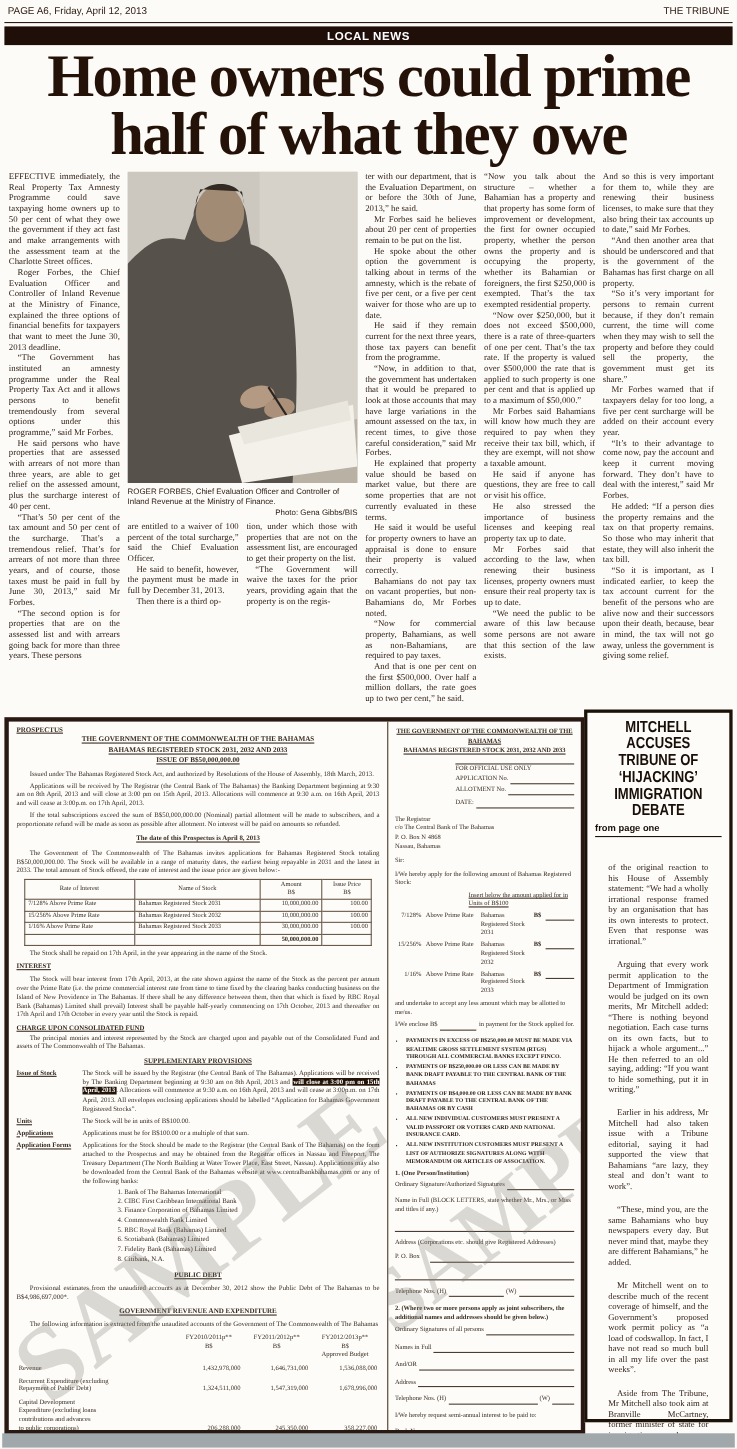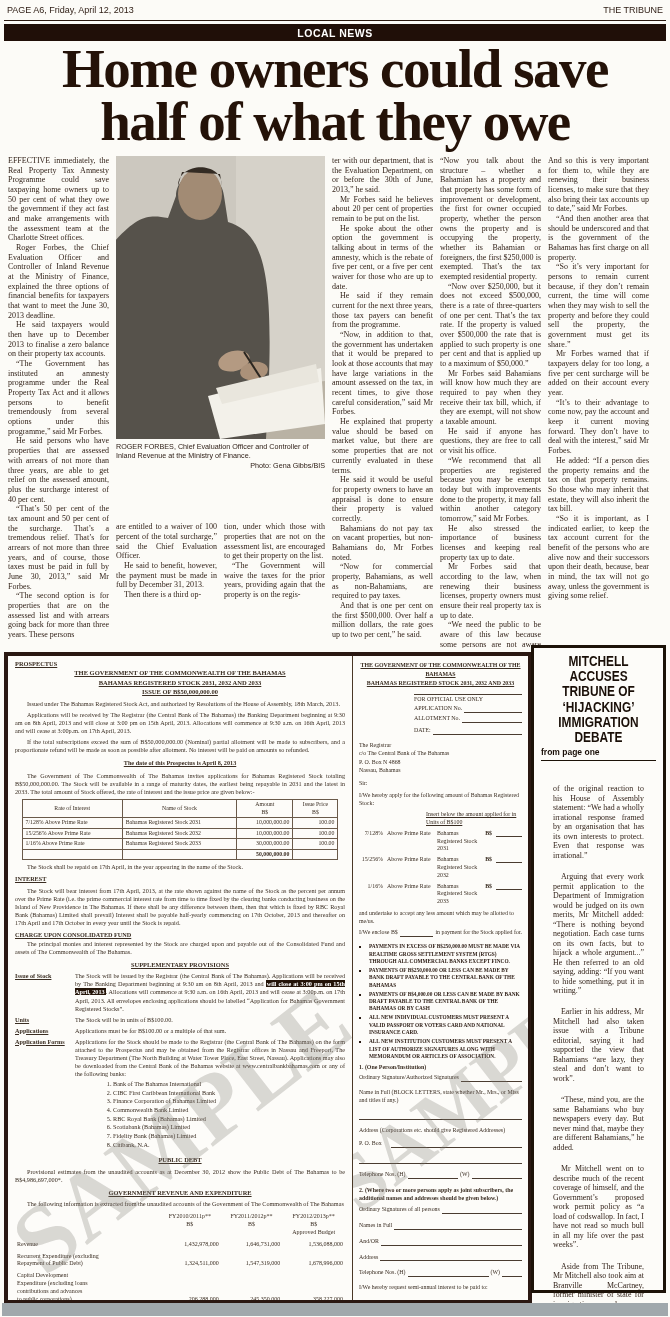--- a/index.html
+++ b/index.html
@@ -16,21 +16,21 @@
         font:700 55px/53px "Liberation Serif",serif;color:#241208;letter-spacing:-1.5px;}
   
   .article{position:absolute;top:156px;left:8px;right:8px;height:492px;display:flex;gap:7px;overflow:hidden;}
   .acol{width:101px;flex:0 0 101px;overflow:hidden;text-align:justify;font-size:8px;line-height:1.21;}
   .acol p{margin:0;text-indent:8px;}
   .acol p:first-child{text-indent:0;}
   .photo-block{width:209px;flex:0 0 209px;display:flex;flex-direction:column;}
   .photo{height:283px;position:relative;background:#cbc7be;overflow:hidden;flex:0 0 283px;}
   .caption{font:400 7.2px/1.3 "Liberation Sans",sans-serif;color:#2a1a12;margin:3px 0 4px;}
   .caption b{font-weight:400;}
-  .subcols{flex:1;display:flex;gap:7px;overflow:hidden;align-items:center;}
+  .subcols{flex:1;display:flex;gap:7px;overflow:hidden;}
   .subcols .acol{flex:1;width:auto;}
   
   .pbox{position:absolute;top:652px;left:4px;width:520px;height:644px;border:4px solid #2a1812;
         background:#fdfcf9;display:flex;font-size:6.2px;line-height:1.3;color:#3a2d22;}
   .pleft{width:330px;flex:0 0 330px;padding:4px 7px;position:relative;overflow:hidden;border-right:1.5px solid #4a3826;}
   .pright{flex:1;padding:5px 6px;position:relative;overflow:hidden;font-size:5.9px;line-height:1.32;}
   .plabel{font-weight:700;text-decoration:underline;font-size:6.4px;}
   .ptitle div{text-align:center;font-weight:700;text-decoration:underline;font-size:6.5px;line-height:1.45;}
   .ph{font-weight:700;text-decoration:underline;text-align:center;font-size:6.4px;margin:5px 0 2px;}
   .phl{font-weight:700;text-decoration:underline;font-size:6.2px;margin:4px 0 1px;}
@@ -88,29 +88,28 @@
 <div class="page">
 
   <div class="mast">
     <span>PAGE A6, Friday, April 12, 2013</span>
     <span>THE TRIBUNE</span>
   </div>
   <div class="mast-rule"></div>
   <div class="banner">LOCAL NEWS</div>
 
   <div class="headline">
-    <div>Home owners could save</div>
+    <div>Home owners could prime</div>
     <div>half of what they owe</div>
   </div>
 
   <div class="article">
     <div class="acol">
         <p>EFFECTIVE immediately, the Real Property Tax Amnesty Programme could save taxpaying home owners up to 50 per cent of what they owe the government if they act fast and make arrangements with the assessment team at the Charlotte Street offices.</p>
         <p>Roger Forbes, the Chief Evaluation Officer and Controller of Inland Revenue at the Ministry of Finance, explained the three options of financial benefits for taxpayers that want to meet the June 30, 2013 deadline.</p>
-        <p>He said taxpayers would then have up to December 2013 to finalise a zero balance on their property tax accounts.</p>
         <p>“The Government has instituted an amnesty programme under the Real Property Tax Act and it allows persons to benefit tremendously from several options under this programme,” said Mr Forbes.</p>
         <p>He said persons who have properties that are assessed with arrears of not more than three years, are able to get relief on the assessed amount, plus the surcharge interest of 40 per cent.</p>
         <p>“That’s 50 per cent of the tax amount and 50 per cent of the surcharge. That’s a tremendous relief. That’s for arrears of not more than three years, and of course, those taxes must be paid in full by June 30, 2013,” said Mr Forbes.</p>
         <p>“The second option is for properties that are on the assessed list and with arrears going back for more than three years. These persons</p>
       </div>
 
     <div class="photo-block">
       <div class="photo">
         <svg width="209" height="283" viewBox="0 0 209 283">
           <rect x="0" y="0" width="209" height="283" fill="#ccc8bf"></rect>
@@ -153,21 +152,20 @@
         <p>He said it would be useful for property owners to have an appraisal is done to ensure their property is valued correctly.</p>
         <p>Bahamians do not pay tax on vacant properties, but non-Bahamians do, Mr Forbes noted.</p>
         <p>“Now for commercial property, Bahamians, as well as non-Bahamians, are required to pay taxes.</p>
         <p>And that is one per cent on the first $500,000. Over half a million dollars, the rate goes up to two per cent,” he said.</p>
       </div>
     <div class="acol">
         <p>“Now you talk about the structure – whether a Bahamian has a property and that property has some form of improvement or development, the first for owner occupied property, whether the person owns the property and is occupying the property, whether its Bahamian or foreigners, the first $250,000 is exempted. That’s the tax exempted residential property.</p>
         <p>“Now over $250,000, but it does not exceed $500,000, there is a rate of three-quarters of one per cent. That’s the tax rate. If the property is valued over $500,000 the rate that is applied to such property is one per cent and that is applied up to a maximum of $50,000.”</p>
         <p>Mr Forbes said Bahamians will know how much they are required to pay when they receive their tax bill, which, if they are exempt, will not show a taxable amount.</p>
         <p>He said if anyone has questions, they are free to call or visit his office.</p>
-        <p>“We recommend that all properties are registered because you may be exempt today but with improvements done to the property, it may fall within another category tomorrow,” said Mr Forbes.</p>
         <p>He also stressed the importance of business licenses and keeping real property tax up to date.</p>
         <p>Mr Forbes said that according to the law, when renewing their business licenses, property owners must ensure their real property tax is up to date.</p>
         <p>“We need the public to be aware of this law because some persons are not aware that this section of the law exists.</p>
       </div>
     <div class="acol">
         <p>And so this is very important for them to, while they are renewing their business licenses, to make sure that they also bring their tax accounts up to date,” said Mr Forbes.</p>
         <p>“And then another area that should be underscored and that is the government of the Bahamas has first charge on all property.</p>
         <p>“So it’s very important for persons to remain current because, if they don’t remain current, the time will come when they may wish to sell the property and before they could sell the property, the government must get its share.”</p>
         <p>Mr Forbes warned that if taxpayers delay for too long, a five per cent surcharge will be added on their account every year.</p>
         <p>“It’s to their advantage to come now, pay the account and keep it current moving forward. They don’t have to deal with the interest,” said Mr Forbes.</p>

